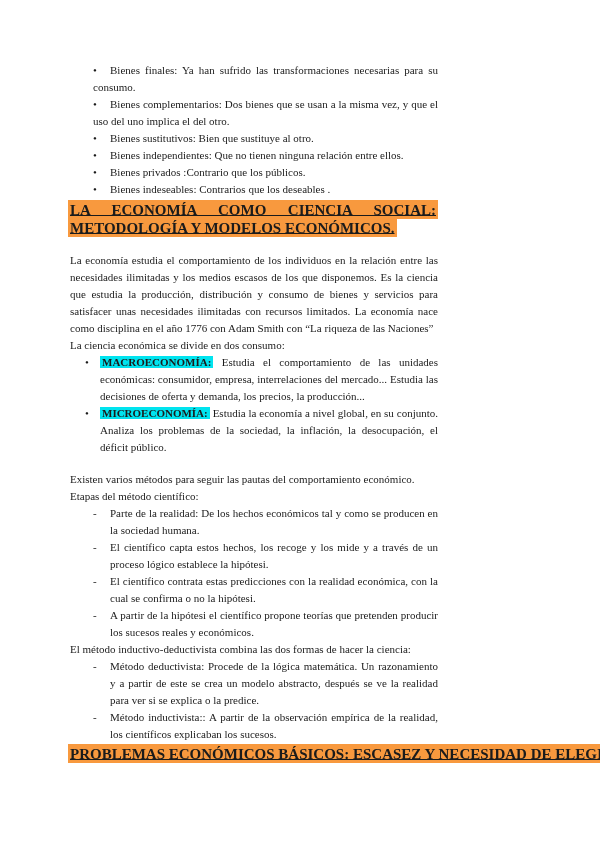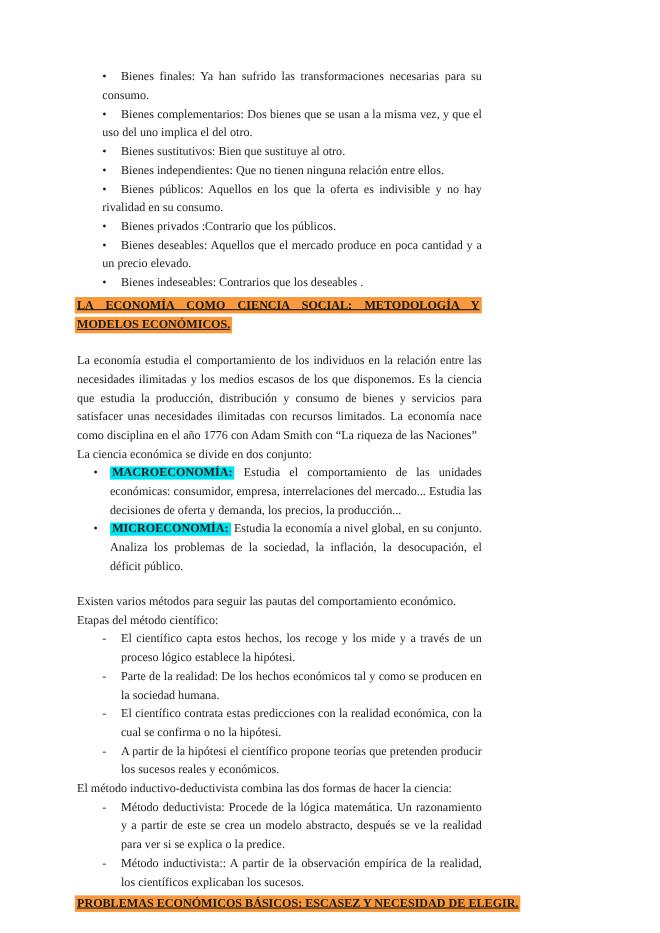--- a/index.html
+++ b/index.html
@@ -26,21 +26,21 @@
   .dashlist .item{padding-left:40px}
   .dashlist .marker{position:absolute;left:23px;top:0}
   .bullet::before{content:"\2022"}
   .dash::before{content:"-"}
   .term{
     font-weight:bold;
     background:var(--highlight-cyan,#00E4EF);
     padding:0 2px;
   }
   .h1,.h2{
-    font-size:11px;line-height:18px;font-weight:bold;
+    font-size:15px;line-height:18px;font-weight:bold;
     margin:2px 0 16px -2px;
   }
   .h1{text-align:justify}
   .h2{white-space:nowrap;margin-bottom:14px;margin-top:1px}
   .hl{
     background:var(--highlight-orange,#F8993E);
     text-decoration:underline;
     padding:1.5px 2px;
     -webkit-box-decoration-break:clone;box-decoration-break:clone;
   }
@@ -57,52 +57,50 @@
   <div class="goods">
 
       <div class="item"><span class="marker bullet"></span><span>Bienes finales: Ya han sufrido las transformaciones necesarias para su consumo.</span></div>
 
       <div class="item"><span class="marker bullet"></span><span>Bienes complementarios: Dos bienes que se usan a la misma vez, y que el uso del uno implica el del otro.</span></div>
 
       <div class="item"><span class="marker bullet"></span><span>Bienes sustitutivos: Bien que sustituye al otro.</span></div>
 
       <div class="item"><span class="marker bullet"></span><span>Bienes independientes: Que no tienen ninguna relación entre ellos.</span></div>
 
-      <div class="item"><span class="marker bullet"></span><span>Bienes públicos: Aquellos en los que la oferta es indivisible y no hay rivalidad en su consumo.</span></div>
 
       <div class="item"><span class="marker bullet"></span><span>Bienes privados :Contrario que los públicos.</span></div>
 
-      <div class="item"><span class="marker bullet"></span><span>Bienes deseables: Aquellos que el mercado produce en poca cantidad y a un precio elevado.</span></div>
 
       <div class="item"><span class="marker bullet"></span><span>Bienes indeseables: Contrarios que los deseables .</span></div>
     </div>
 
   <div class="h1">
     <span class="hl">LA ECONOMÍA COMO CIENCIA SOCIAL: METODOLOGÍA Y MODELOS ECONÓMICOS.</span>
   </div>
 
   <p class="jt para-intro">La economía estudia el comportamiento de los individuos en la relación entre las necesidades ilimitadas y los medios escasos de los que disponemos. Es la ciencia que estudia la producción, distribución y consumo de bienes y servicios para satisfacer unas necesidades ilimitadas con recursos limitados. La economía nace como disciplina en el año 1776 con Adam Smith con “La riqueza de las Naciones”</p>
 
-  <p class="jt division tight">La ciencia económica se divide en dos conjunto:</p>
+  <p class="jt division tight">La ciencia económica se divide en dos consumo:</p>
 
   <div class="branches">
 
       <div class="item"><span class="marker bullet"></span><span class="term">MACROECONOMÍA:</span> <span>Estudia el comportamiento de las unidades económicas: consumidor, empresa, interrelaciones del mercado... Estudia las decisiones de oferta y demanda, los precios, la producción...</span></div>
 
       <div class="item"><span class="marker bullet"></span><span class="term">MICROECONOMÍA:</span> <span>Estudia la economía a nivel global, en su conjunto. Analiza los problemas de la sociedad, la inflación, la desocupación, el déficit público.</span></div>
     </div>
 
   <p class="jt tight">Existen varios métodos para seguir las pautas del comportamiento económico.</p>
   <p class="jt tight">Etapas del método científico:</p>
 
   <div class="dashlist">
 
+      <div class="item"><span class="marker dash"></span><span>Parte de la realidad: De los hechos económicos tal y como se producen en la sociedad humana.</span></div>
+
       <div class="item"><span class="marker dash"></span><span>El científico capta estos hechos, los recoge y los mide y a través de un proceso lógico establece la hipótesi.</span></div>
-
-      <div class="item"><span class="marker dash"></span><span>Parte de la realidad: De los hechos económicos tal y como se producen en la sociedad humana.</span></div>
 
       <div class="item"><span class="marker dash"></span><span>El científico contrata estas predicciones con la realidad económica, con la cual se confirma o no la hipótesi.</span></div>
 
       <div class="item"><span class="marker dash"></span><span>A partir de la hipótesi el científico propone teorías que pretenden producir los sucesos reales y económicos.</span></div>
     </div>
 
   <p class="jt tight">El método inductivo-deductivista combina las dos formas de hacer la ciencia:</p>
 
   <div class="dashlist">
 

